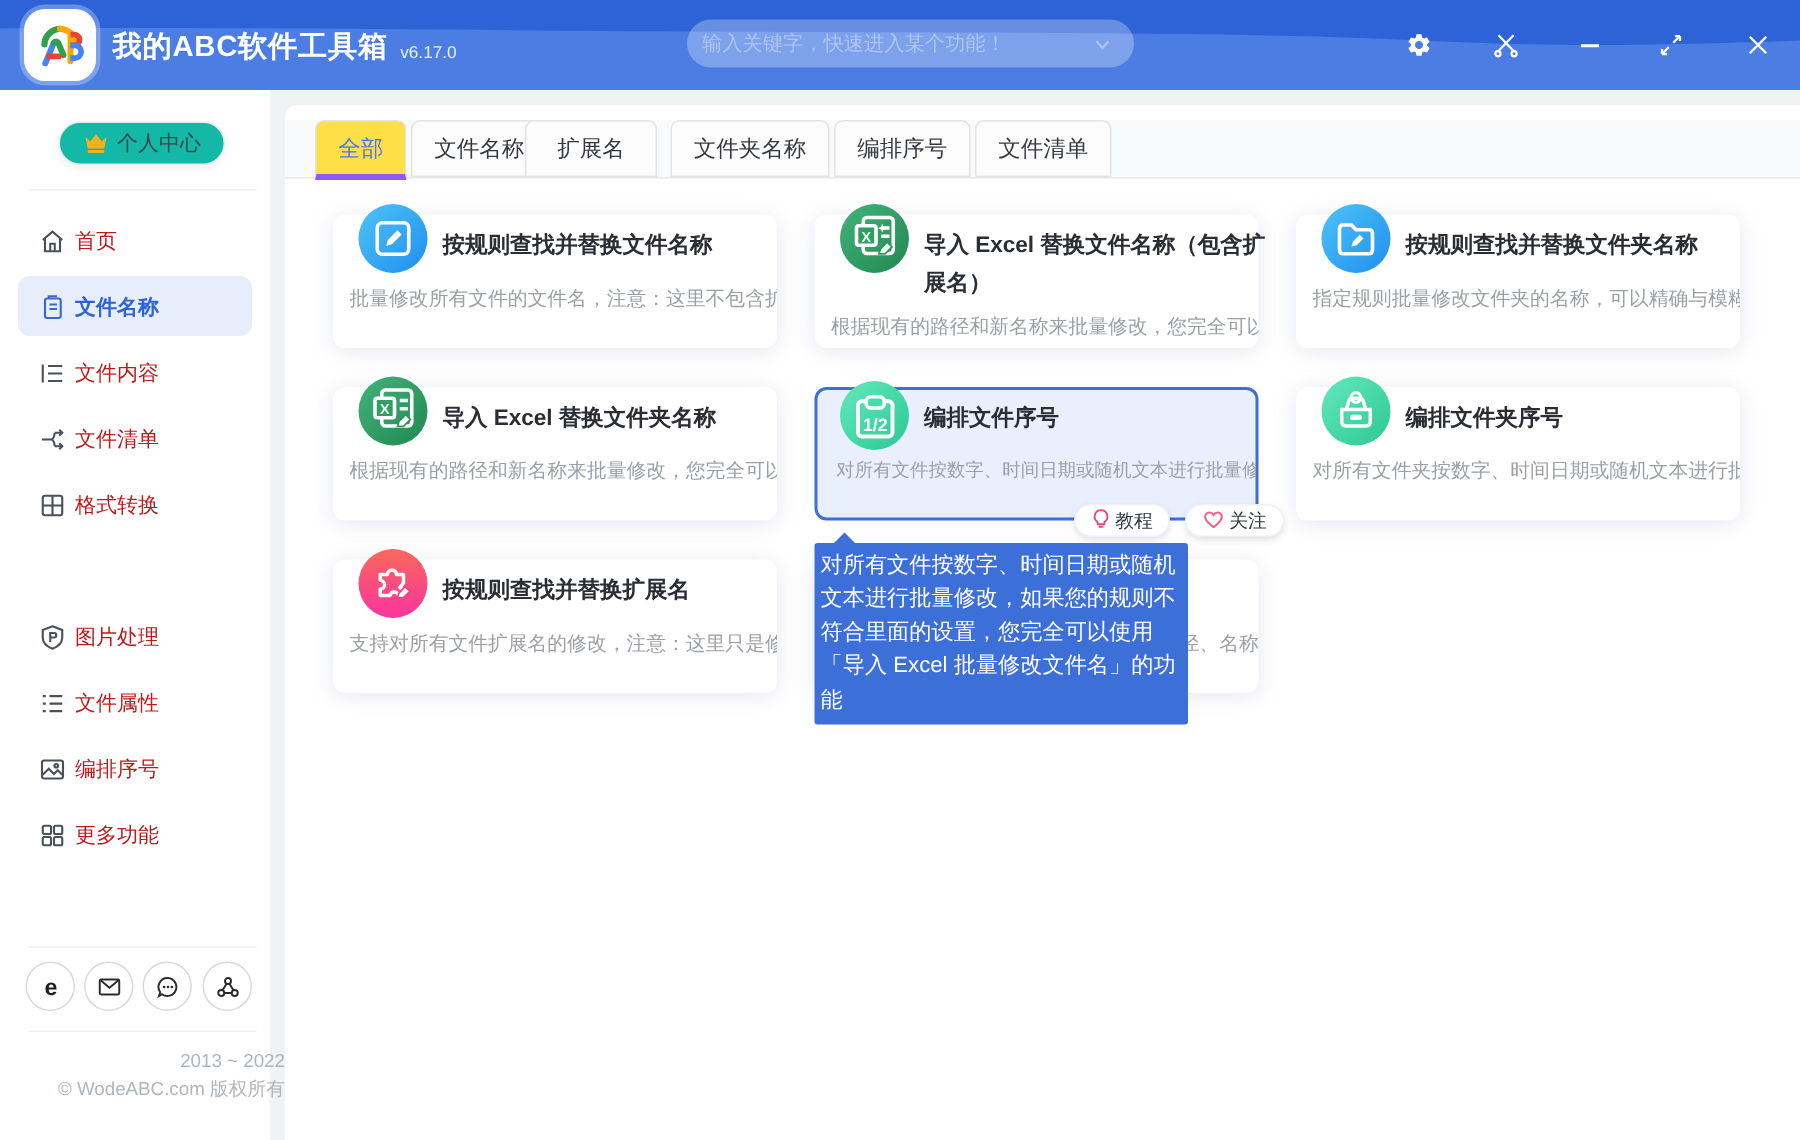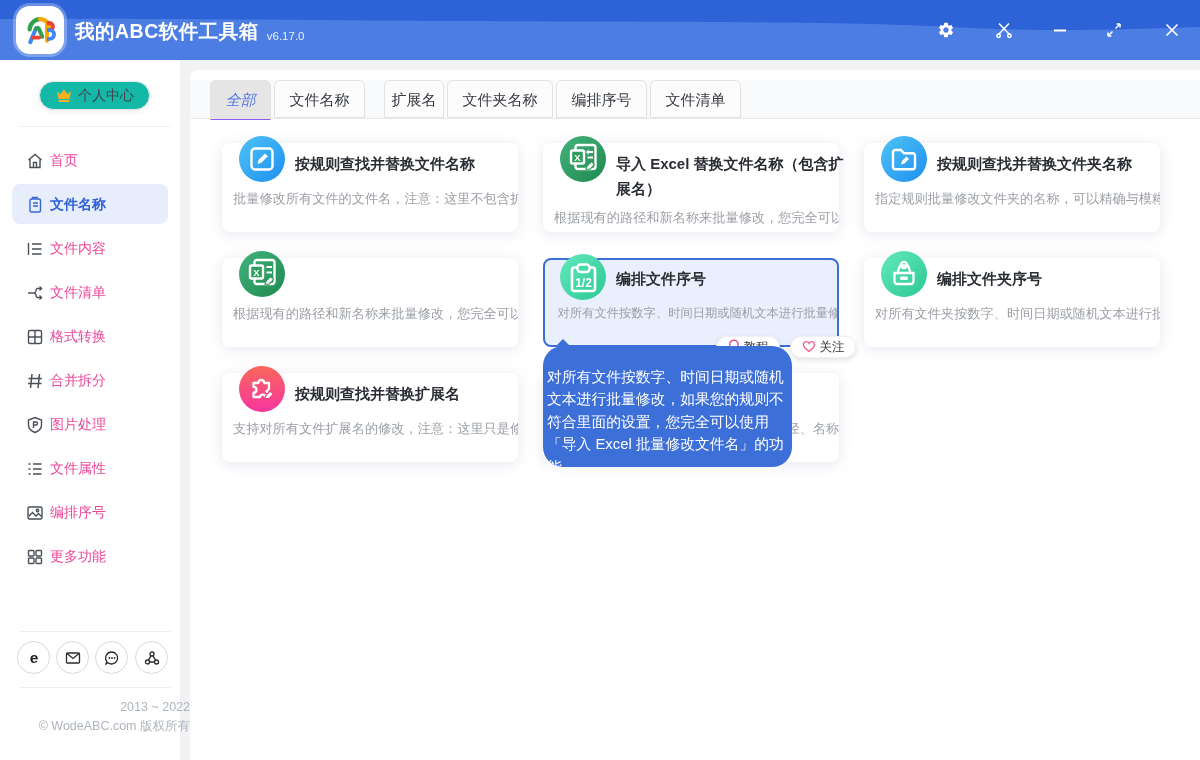--- a/index.html
+++ b/index.html
@@ -16,34 +16,34 @@
   .search { position:absolute; left:458px; top:13px; width:298px; height:32px; border-radius:16px;
             background:rgba(255,255,255,0.28); color:#AEC5F2; font-size:13.5px; line-height:32px; padding-left:10px; }
   .search .chev { position:absolute; right:14px; top:10px; }
   .wicon { position:absolute; top:21px; width:18px; height:18px; }
   
   .sidebar { position:absolute; left:0; top:60px; width:180px; height:700px; background:#fff; }
   .vipbtn { position:absolute; left:39px; top:21px; width:111px; height:29px; background:#14b8a6; border:1px solid #E9E9E9;
             border-radius:15px; box-shadow:0 2px 6px rgba(0,0,0,0.07); font-size:14px; color:#3F434B; line-height:27px; text-align:center; }
   .vipbtn svg { vertical-align:-3px; margin-right:5px; }
   .shr { position:absolute; left:19px; width:152px; height:1px; background:#EFEFEF; }
-  .mi { position:absolute; left:12px; width:156px; height:40px; color:#ec4899; font-size:14px; }
+  .mi { position:absolute; left:12px; width:156px; height:40px; color:#b91c1c; font-size:14px; }
   .mi svg { position:absolute; left:14px; top:12px; }
   .mi span { position:absolute; left:38px; top:0; line-height:40px; }
   .mi.sel { background:#E7EDFB; border-radius:8px; color:#2E62D9; font-weight:bold; }
   .socials { position:absolute; top:581px; left:0; width:180px; }
   .soc { position:absolute; top:0; width:33px; height:33px; border:1px solid #D9D9D9; border-radius:50%; background:#fff; }
   .soc svg { position:absolute; left:8px; top:8px; }
   .copy { position:absolute; top:638px; left:0; width:190px; text-align:right; color:#AFB5BD; font-size:12.5px; line-height:18.5px; }
   
   .panel { position:absolute; left:190px; top:70px; width:1010px; height:690px; background:#fff; border-radius:8px 0 0 0; }
   .tabs { position:absolute; left:0; top:10px; width:1010px; height:39px; border-bottom:1px solid #E9E9E9; background:#F9FAFB; }
   .tab { position:absolute; top:0; height:38px; line-height:38px; text-align:center; font-size:15px; color:#35393F;
          background:#FCFCFD; border:1px solid #E3E3E3; border-radius:6px 6px 0 0; }
-  .tab.act { background:#e5e5e5; border-bottom:1px solid #8b5cf6; height:40px; color:#5276E4;font-style:italic; }
+  .tab.act { background:#fde047; border-bottom:4px solid #8b5cf6; height:40px; color:#5276E4; }
   
   .card { position:absolute; width:296px; height:89px; background:#fff; border-radius:8px;
           box-shadow:0 2px 14px rgba(140,152,186,0.22); }
   .card.hov { background:#E9EFFC; border:2px solid #3D6FD6; box-shadow:none;text-decoration:underline; }
   .cicon { position:absolute; left:17px; top:-7px; width:46px; height:46px; border-radius:50%; }
   .ct { position:absolute; left:73px; top:8px; width:220px; font-size:15px; line-height:25px; font-weight:bold; color:#2A2D33; white-space:nowrap; }
   .cd { position:absolute; left:11px; right:0; font-size:13.2px; color:#9CA0A6; white-space:nowrap; overflow:hidden; }
   .cd1 { top:47px; }
   .cd2 { top:66px; }
   .hov .cicon { left:15px; top:-6px; }
@@ -51,22 +51,22 @@
   .hov .cd1 { left:12.5px; top:45px; font-size:12.3px; }
   .grad-blue  { background:linear-gradient(135deg,#4FC3F7 0%,#1E8FEF 100%); }
   .grad-green { background:linear-gradient(135deg,#43B27C 0%,#1F8A50 100%); }
   .grad-mint  { background:linear-gradient(135deg,#64E8BD 0%,#2BC993 100%); }
   .grad-pink  { background:linear-gradient(180deg,#F9685A 0%,#F835A0 100%); }
   
   .pill { position:absolute; height:22px; background:#fff; border:1px solid #F1F1F1; border-radius:11px;
           box-shadow:0 2px 5px rgba(0,0,0,0.12); font-size:12.5px; color:#33373D; line-height:20px; text-align:center; }
   .pill svg { vertical-align:-2px; margin-right:4px; }
   
-  .tooltip { position:absolute; left:353px; top:276px; width:249px; height:121px; background:#3D6FD8; border-radius:20px;
-             color:#fff; font-size:14.8px; line-height:22.4px; padding:20px 0 0 4px; white-space:nowrap; }
+  .tooltip { position:absolute; left:353px; top:292px; width:249px; height:121px; background:#3D6FD8; border-radius:2px;
+             color:#fff; font-size:14.8px; line-height:22.4px; padding:4px 0 0 4px; white-space:nowrap; }
   .tooltip .arr { position:absolute; left:12px; top:-7px; width:0; height:0;
                   border-left:8px solid transparent; border-right:8px solid transparent; border-bottom:8px solid #3D6FD8; }
 </style>
 </head>
 <body>
 
   <div class="topbar">
     <svg class="wave" width="1200" height="60" viewBox="0 0 1200 60">
       <path d="M0,19 C150,17.5 350,21 600,21.5 C780,22 870,23 960,27.5 C1030,30.8 1090,31 1200,27 L1200,60 L0,60 Z" fill="#4B7DE2"></path>
     </svg>
@@ -76,20 +76,25 @@
         <path d="M24,13.2 A10.8,10.8 0 0 1 34.6,23.8" fill="none" stroke="#F2A900" stroke-width="4.2" stroke-linecap="round"></path>
         <path d="M14.2,36.2 L19.8,22.8" stroke="#4285F4" stroke-width="4" stroke-linecap="round" fill="none"></path>
         <path d="M19.8,22.8 Q21.4,20.6 22.9,22.8 L26.3,30.8" stroke="#2FA14E" stroke-width="4" stroke-linecap="round" fill="none"></path>
         <path d="M16.8,31.6 L23.2,31.6" stroke="#E94335" stroke-width="3.8" stroke-linecap="round"></path>
         <path d="M31,16.2 L31,34.8" stroke="#F2A900" stroke-width="4" stroke-linecap="round"></path>
         <path d="M31,17 L33.4,17 A3.6,3.6 0 0 1 33.4,24.2 L31,24.2" fill="none" stroke="#E94335" stroke-width="3.8"></path>
         <path d="M31,24.2 L33.8,24.2 A4.3,4.3 0 0 1 33.8,32.8 L31,32.8" fill="none" stroke="#4285F4" stroke-width="3.8"></path>
       </svg>
     </div>
     <div class="apptitle">我的ABC软件工具箱<span class="ver">v6.17.0</span></div>
+    <div class="search">输入关键字，快速进入某个功能！
+      <svg class="chev" width="14" height="14" viewBox="0 0 14 14">
+        <path d="M3 4.5 L7 9 L11 4.5" stroke="#AEC5F2" stroke-width="1.5" fill="none"></path>
+      </svg>
+    </div>
 
     <svg class="wicon" style="left:937px" viewBox="0 0 24 24">
       <path fill="#fff" fill-rule="evenodd" d="M19.14,12.94c0.04-0.3,0.06-0.61,0.06-0.94c0-0.32-0.02-0.64-0.07-0.94l2.03-1.58c0.18-0.14,0.23-0.41,0.12-0.61l-1.92-3.32c-0.12-0.22-0.37-0.29-0.59-0.22l-2.39,0.96c-0.5-0.38-1.03-0.7-1.62-0.94L14.4,2.81c-0.04-0.24-0.24-0.41-0.48-0.41h-3.84c-0.24,0-0.43,0.17-0.47,0.41L9.25,5.35C8.66,5.59,8.12,5.92,7.63,6.29L5.24,5.33c-0.22-0.08-0.47,0-0.59,0.22L2.74,8.87C2.62,9.08,2.66,9.34,2.86,9.48l2.03,1.58C4.84,11.36,4.8,11.69,4.8,12s0.02,0.64,0.07,0.94l-2.03,1.58c-0.18,0.14-0.23,0.41-0.12,0.61l1.92,3.32c0.12,0.22,0.37,0.29,0.59,0.22l2.39-0.96c0.5,0.38,1.03,0.7,1.62,0.94l0.36,2.54c0.05,0.24,0.24,0.41,0.48,0.41h3.84c0.24,0,0.44-0.17,0.47-0.41l0.36-2.54c0.59-0.24,1.13-0.56,1.62-0.94l2.39,0.96c0.22,0.08,0.47,0,0.59-0.22l1.92-3.32c0.12-0.22,0.07-0.47-0.12-0.61L19.14,12.94z M12,15.6c-1.98,0-3.6-1.62-3.6-3.6s1.62-3.6,3.6-3.6s3.6,1.62,3.6,3.6S13.98,15.6,12,15.6z"></path>
     </svg>
     <svg class="wicon" style="left:995px" viewBox="0 0 18 18">
       <g stroke="#fff" stroke-width="1.5" fill="none">
         <path d="M4 2.5 L14.5 13.5 M14 2.5 L3.5 13.5"></path>
         <circle cx="3.6" cy="14.8" r="1.7"></circle>
         <circle cx="14.4" cy="14.8" r="1.7"></circle>
       </g>
@@ -152,28 +157,20 @@
     </div>
     <div class="mi" style="top:256px">
       <svg width="18" height="18" viewBox="0 0 18 18">
         <g stroke="#4A4F58" stroke-width="1.4" fill="none">
           <rect x="2.5" y="2.5" width="13" height="13" rx="1.5"></rect>
           <path d="M9 2.5 L9 15.5 M2.5 9 L15.5 9"></path>
         </g>
       </svg>
       <span>格式转换</span>
     </div>
-    <div class="mi" style="top:300px">
-      <svg width="18" height="18" viewBox="0 0 18 18">
-        <g stroke="#4A4F58" stroke-width="1.5" fill="none">
-          <path d="M6 2 L4.5 16 M13.5 2 L12 16 M2.5 6.5 L16 6.5 M2 11.5 L15.5 11.5"></path>
-        </g>
-      </svg>
-      <span>合并拆分</span>
-    </div>
     <div class="mi" style="top:344px">
       <svg width="18" height="18" viewBox="0 0 18 18">
         <g stroke="#4A4F58" stroke-width="1.4" fill="none">
           <path d="M9 1.5 L15.5 4 L15.5 9 Q15.5 14 9 16.5 Q2.5 14 2.5 9 L2.5 4 Z"></path>
           <path d="M7.5 12 L7.5 6 L10 6 Q11.5 6 11.5 7.5 T10 9 L7.5 9"></path>
         </g>
       </svg>
       <span>图片处理</span>
     </div>
     <div class="mi" style="top:388px">
@@ -242,21 +239,21 @@
       </div>
     </div>
     <div class="shr" style="top:627px"></div>
     <div class="copy">2013 ~ 2022<br>© WodeABC.com 版权所有</div>
   </div>
 
   <div class="panel">
     <div class="tabs">
       <div class="tab act" style="left:20px;  width:61px">全部</div>
       <div class="tab" style="left:84px;  width:91px">文件名称</div>
-      <div class="tab" style="left:194px; width:60px">扩展名</div>
+      <div class="tab" style="left:160px; width:88px">扩展名</div>
       <div class="tab" style="left:257px; width:106px">文件夹名称</div>
       <div class="tab" style="left:366px; width:91px">编排序号</div>
       <div class="tab" style="left:460px; width:91px">文件清单</div>
     </div>
 
     <div class="card" style="left:32px; top:73px">
       <div class="cicon grad-blue">
         <svg width="46" height="46" viewBox="0 0 46 46">
           <g stroke="#fff" stroke-width="2.4" fill="none">
             <rect x="12.5" y="12.5" width="21" height="21" rx="3.5"></rect>
@@ -299,20 +296,21 @@
         <svg width="46" height="46" viewBox="0 0 46 46">
           <g stroke="#fff" stroke-width="2.4" fill="none">
             <rect x="15.5" y="9" width="20" height="24" rx="2.5"></rect>
             <path d="M27.5 16 L33 16 M27.5 21.5 L33 21.5" stroke-width="2.2"></path>
             <rect x="11" y="14.5" width="13" height="13" rx="1.5" fill="#2F9E60"></rect>
           </g>
           <text x="17.5" y="25" font-size="9.5" font-weight="bold" fill="#fff" text-anchor="middle" font-family="Liberation Sans">X</text>
           <path d="M26,33.2 L27,30 L31.5,25.5 L34.6,28.6 L30,33.2 Z" fill="#fff" stroke="#2E9659" stroke-width="1.1"></path>
         </svg>
       </div>
+      <div class="ct">导入 Excel 替换文件夹名称</div>
       <div class="cd cd1">根据现有的路径和新名称来批量修改，您完全可以利</div>
     </div>
     <div class="card hov" style="left:353px; top:188px">
       <div class="cicon grad-mint">
         <svg width="46" height="46" viewBox="0 0 46 46">
           <rect x="12" y="13.5" width="23" height="23.5" rx="2.5" stroke="#fff" stroke-width="2.6" fill="none"></rect>
           <rect x="17.5" y="10.5" width="12" height="7.5" rx="3" fill="#46DCA9" stroke="#fff" stroke-width="2.4"></rect>
           <text x="23.5" y="33" font-size="12" font-weight="bold" fill="#fff" text-anchor="middle" font-family="Liberation Sans">1/2</text>
         </svg>
       </div>

